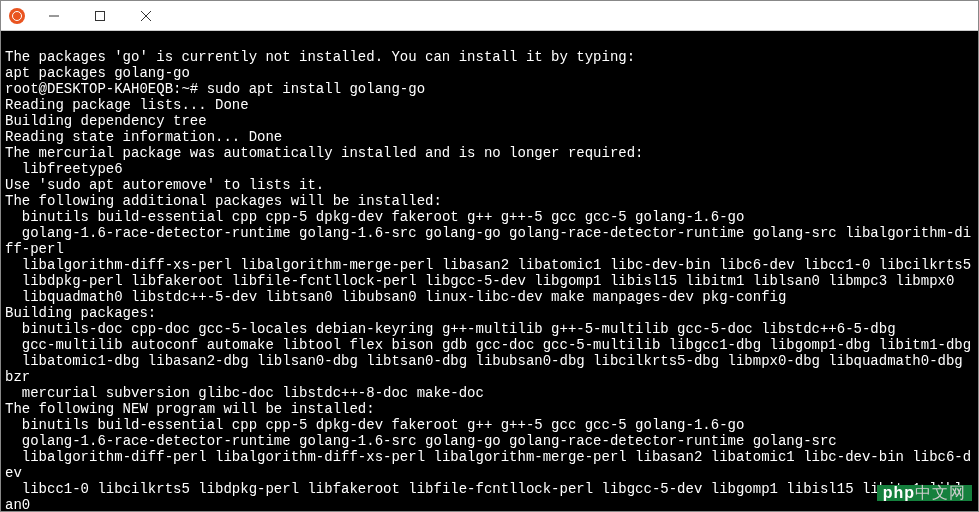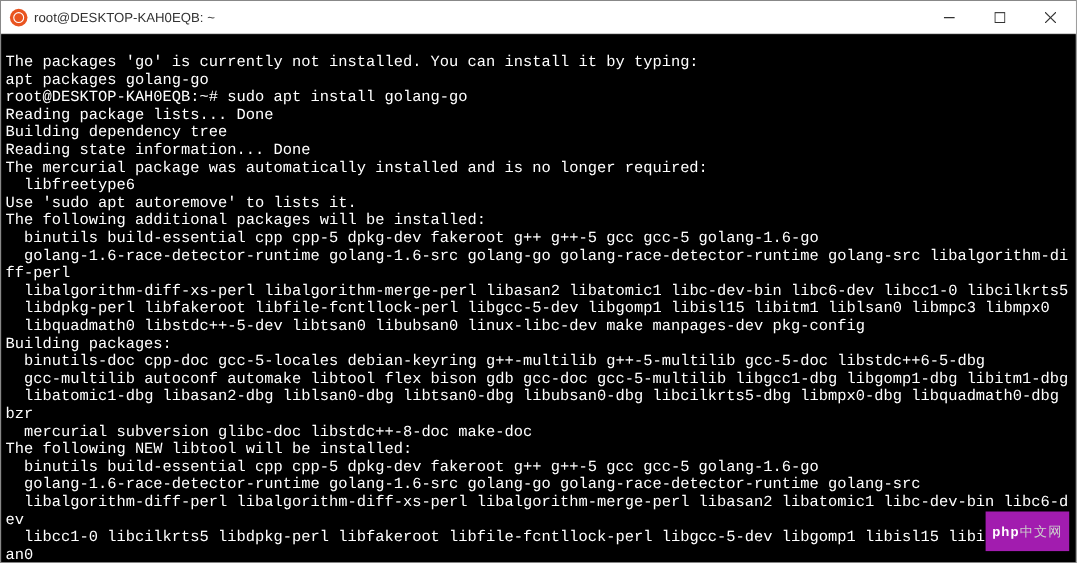--- a/index.html
+++ b/index.html
@@ -67,36 +67,35 @@
     white-space: pre-wrap;
     word-break: break-all;
     overflow: hidden;
     position: relative;
   }
   .prompt-line { white-space: pre; }
   .watermark {
     position: absolute;
     right: 6px;
     bottom: 10px;
-    background: #a21caf;
+    background: #15803d;
     color: #ccc;
     font-family: Arial, sans-serif;
-    font-size: 12px;
-    padding: 10px 6px;
+    font-size: 16px;
+    padding: 0 6px;
     letter-spacing: 1px;
   }
   .watermark b { color: #fff; }
 </style>
 </head>
 <body>
 
 <div class="window">
   <div class="titlebar">
     <div class="titlebar-icon"></div>
-    <div class="titlebar-title">root@DESKTOP-KAH0EQB: ~</div>
     <div class="winbtn">
       <svg width="10" height="10" viewBox="0 0 10 10">
           <line x1="0" y1="5" x2="10" y2="5" stroke="currentColor" stroke-width="1"></line>
         </svg>
     </div>
     <div class="winbtn">
       <svg width="10" height="10" viewBox="0 0 10 10">
           <rect x="0.5" y="0.5" width="9" height="9" fill="none" stroke="currentColor" stroke-width="1"></rect>
         </svg>
     </div>
@@ -122,21 +121,21 @@
 <span>  binutils build-essential cpp cpp-5 dpkg-dev fakeroot g++ g++-5 gcc gcc-5 golang-1.6-go</span>
 <span>  golang-1.6-race-detector-runtime golang-1.6-src golang-go golang-race-detector-runtime golang-src libalgorithm-diff-perl</span>
 <span>  libalgorithm-diff-xs-perl libalgorithm-merge-perl libasan2 libatomic1 libc-dev-bin libc6-dev libcc1-0 libcilkrts5</span>
 <span>  libdpkg-perl libfakeroot libfile-fcntllock-perl libgcc-5-dev libgomp1 libisl15 libitm1 liblsan0 libmpc3 libmpx0</span>
 <span>  libquadmath0 libstdc++-5-dev libtsan0 libubsan0 linux-libc-dev make manpages-dev pkg-config</span>
 <span>Building packages:</span>
 <span>  binutils-doc cpp-doc gcc-5-locales debian-keyring g++-multilib g++-5-multilib gcc-5-doc libstdc++6-5-dbg</span>
 <span>  gcc-multilib autoconf automake libtool flex bison gdb gcc-doc gcc-5-multilib libgcc1-dbg libgomp1-dbg libitm1-dbg</span>
 <span>  libatomic1-dbg libasan2-dbg liblsan0-dbg libtsan0-dbg libubsan0-dbg libcilkrts5-dbg libmpx0-dbg libquadmath0-dbg bzr</span>
 <span>  mercurial subversion glibc-doc libstdc++-8-doc make-doc</span>
-<span>The following NEW libtool will be installed:</span>
+<span>The following NEW program will be installed:</span>
 <span>  binutils build-essential cpp cpp-5 dpkg-dev fakeroot g++ g++-5 gcc gcc-5 golang-1.6-go</span>
 <span>  golang-1.6-race-detector-runtime golang-1.6-src golang-go golang-race-detector-runtime golang-src</span>
 <span>  libalgorithm-diff-perl libalgorithm-diff-xs-perl libalgorithm-merge-perl libasan2 libatomic1 libc-dev-bin libc6-dev</span>
 <span>  libcc1-0 libcilkrts5 libdpkg-perl libfakeroot libfile-fcntllock-perl libgcc-5-dev libgomp1 libisl15 libitm1 liblsan0</span>
 
 
 
 
 
     <div class="watermark"><b>php</b><span>中文网</span></div>

